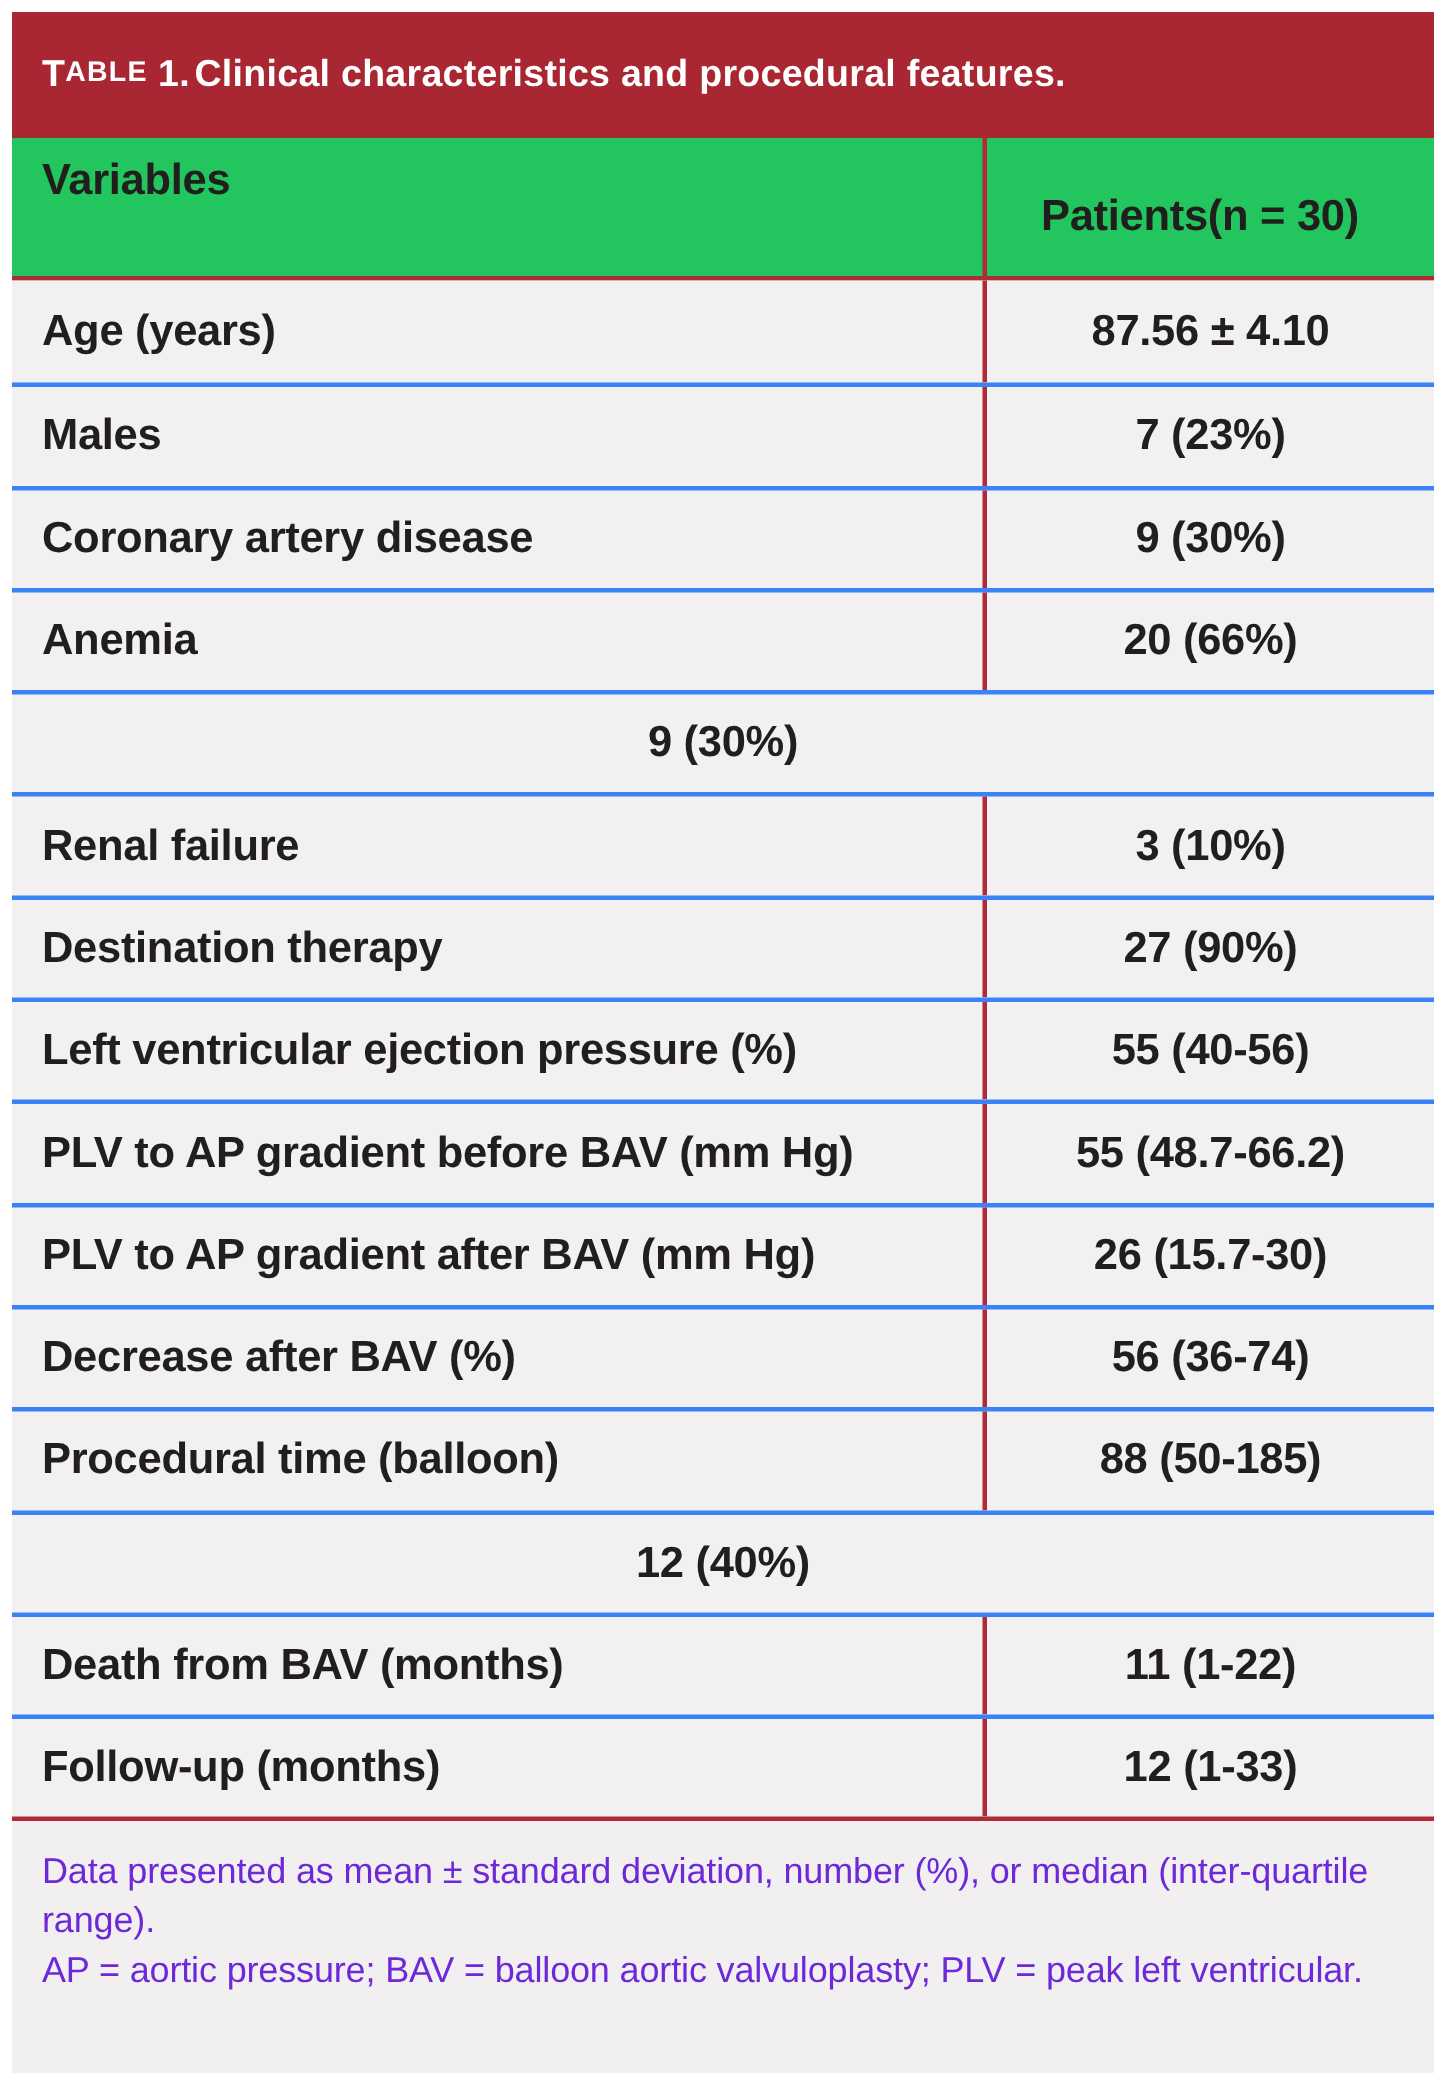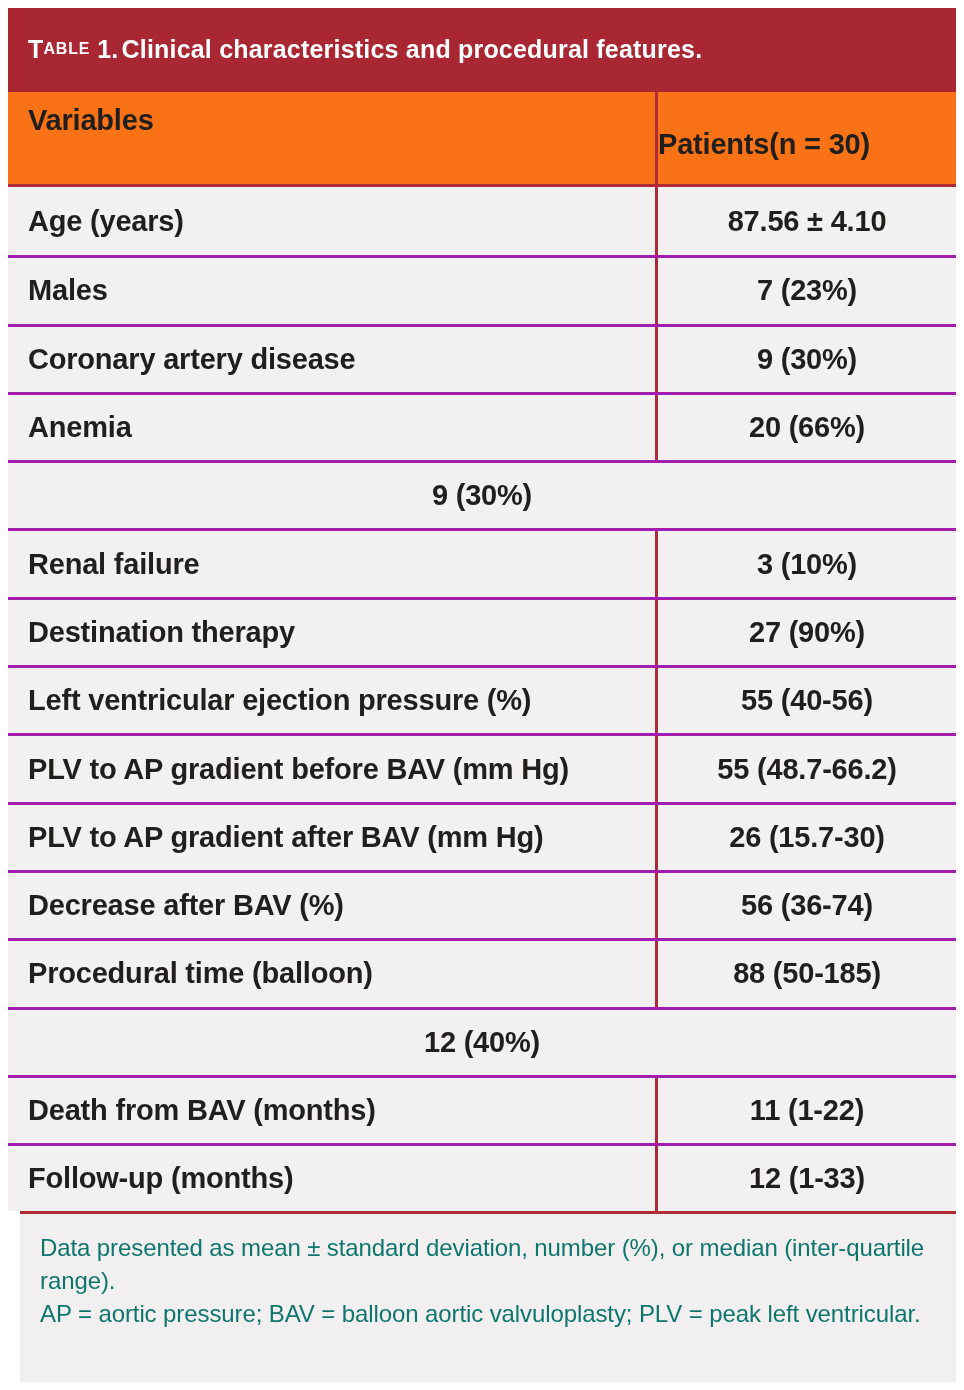--- a/index.html
+++ b/index.html
@@ -31,33 +31,34 @@
     box-sizing: border-box;
     display: flex;
     align-items: center;
     padding: 0 20px 2px 20px;
     font-weight: bold;
     font-size: 25px;
     letter-spacing: 0.2px;
     white-space: nowrap;
   }
   .t-init { font-size: 25px; }
-  .t-rest { font-size: 16px; letter-spacing: 0.8px; }
+  .t-rest { font-size: 19px; letter-spacing: 0.8px; }
   .t-num  { margin-left: 7px; }
   .t-text { margin-left: 3px; }
   
   .thead {
-    background: #f97316;
+    background: #22c55e;
     height: 95px;
     flex: 0 0 95px;
     box-sizing: border-box;
     border-bottom: 3px solid #AF2B38;
     display: flex;
     font-weight: bold;
     font-size: 29px;
+    gap: 36px;
   }
   .cell-label {
     width: 650px;
     flex: 0 0 650px;
     box-sizing: border-box;
     border-right: 3px solid #AF2B38;
     padding-left: 20px;
     display: flex;
     align-items: center;
     letter-spacing: -0.2px;
@@ -89,34 +90,33 @@
   }
   .trow {
     display: flex;
     height: 68.3px;
     flex: 0 0 68.3px;
     box-sizing: border-box;
     background: #F2F0F0;
     font-weight: bold;
     font-size: 29px;
   }
-  .trow + .trow { border-top: 3px solid #a21caf; }
+  .trow + .trow { border-top: 3px solid #3b82f6; }
   
   .footnote {
     border-top: 3px solid #AF2B38;
     background: #F1EFEF;
     box-sizing: border-box;
     height: 171px;
     flex: 0 0 171px;
     padding: 17px 20px 0 20px;
     font-size: 24px;
     line-height: 33px;
-    color: #0f766e;
+    color: #6d28d9;
     letter-spacing: -0.1px;
-    margin-left: 12px;
   }
   .footnote p { margin: 0; }
 </style>
 </head>
 <body>
 
 <div class="page">
   <div class="card">
 
     <div class="title-band">

